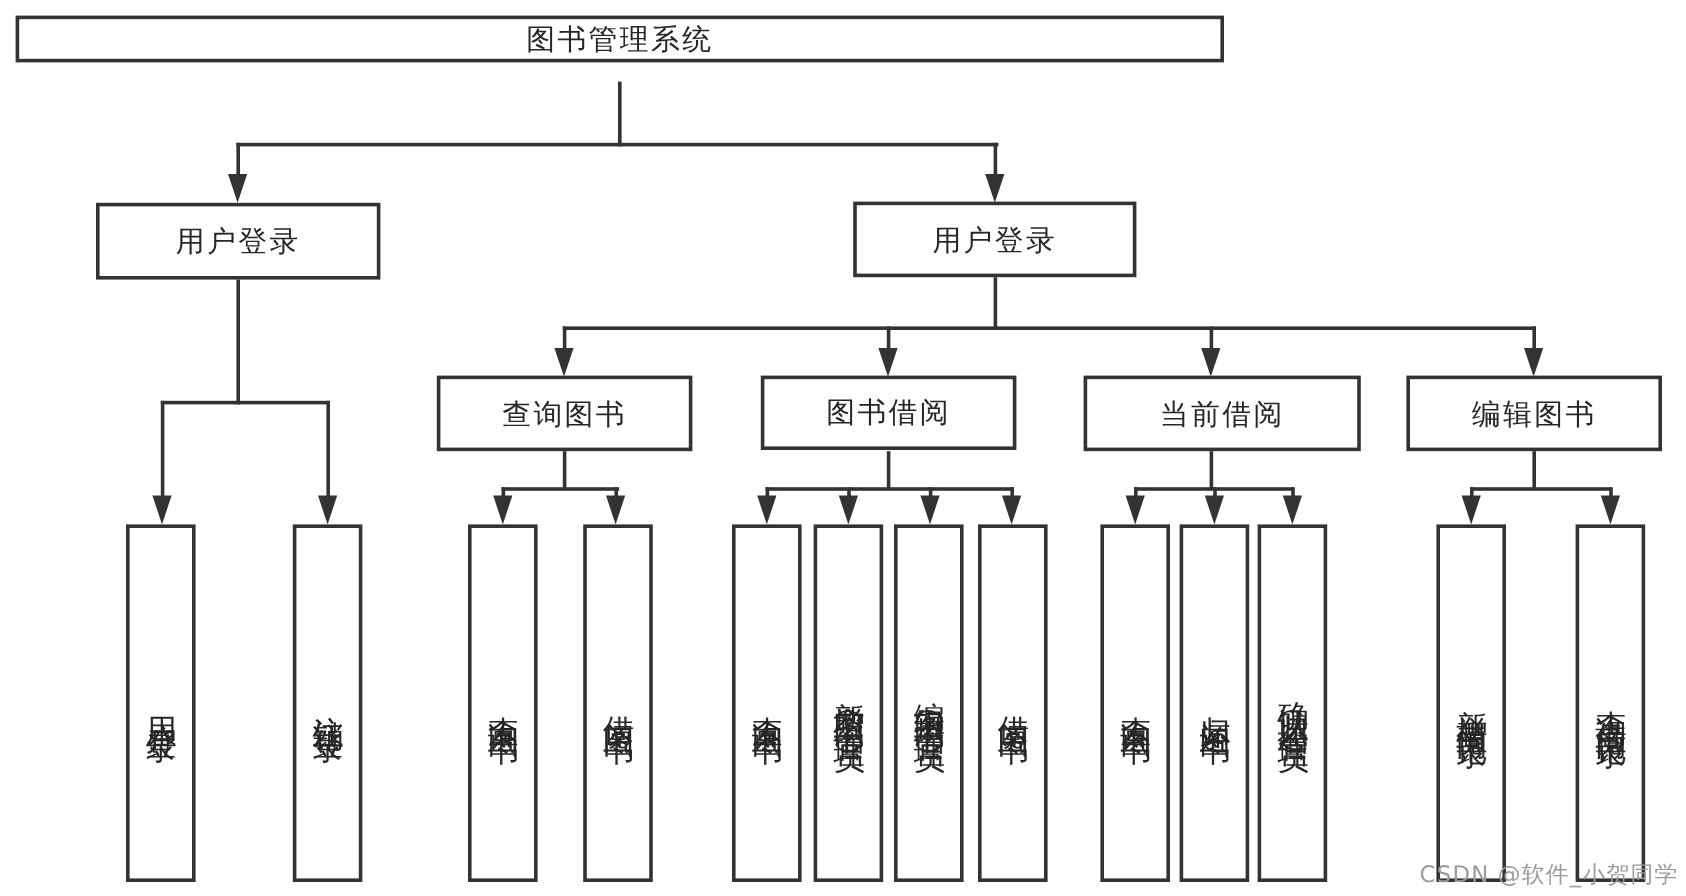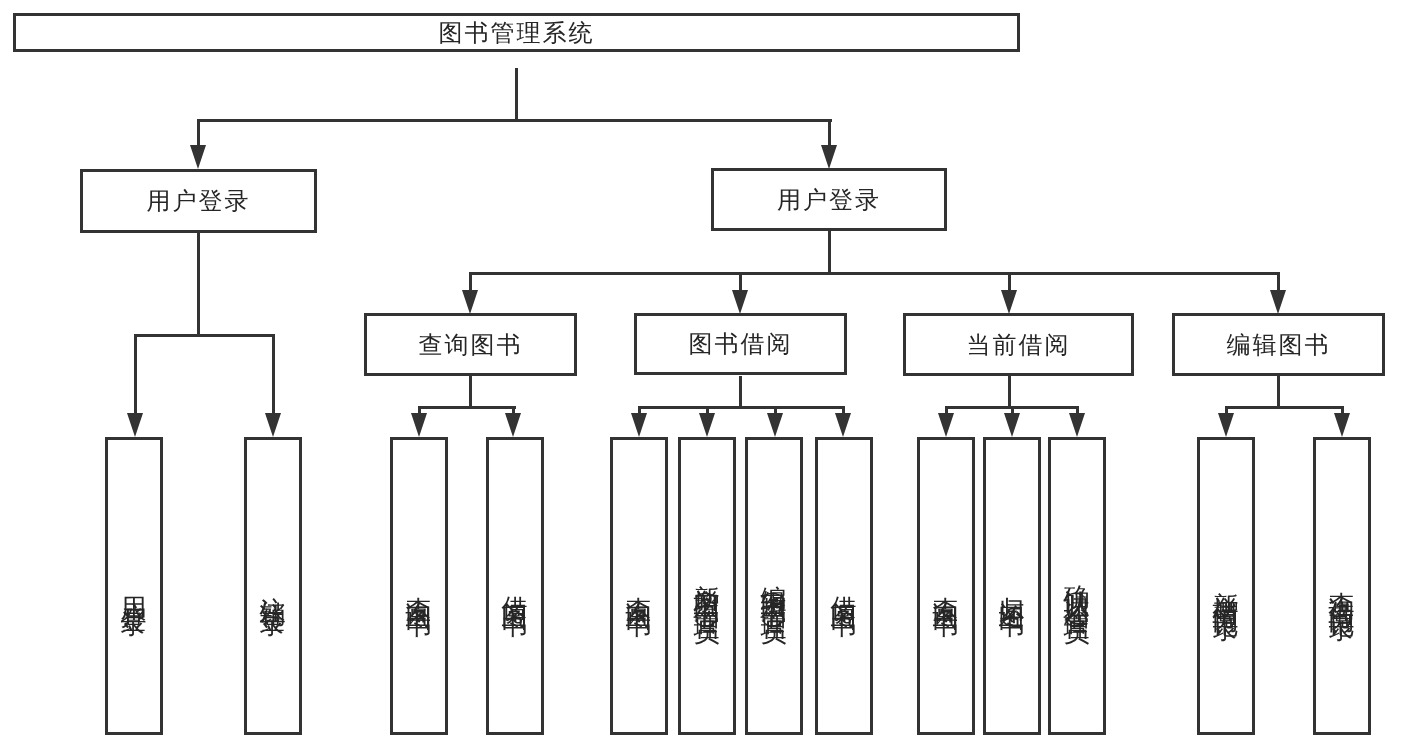--- a/index.html
+++ b/index.html
@@ -120,13 +120,14 @@
   <div class="box v leaf" style="left:745px">编辑图书（管理员）</div>
   <div class="box v leaf" style="left:815px">借阅图书</div>
 
   <div class="box v leaf" style="left:917px">查询图书</div>
   <div class="box v leaf" style="left:983px">归还图书</div>
   <div class="box v leaf" style="left:1048px">确认归还（管理员）</div>
 
   <div class="box v leaf" style="left:1197px">新增借阅记录</div>
   <div class="box v leaf" style="left:1313px">查询借阅记录</div>
 
+  <div class="watermark">CSDN @软件_小贺同学</div>
 </div>
 
 </body></html>

